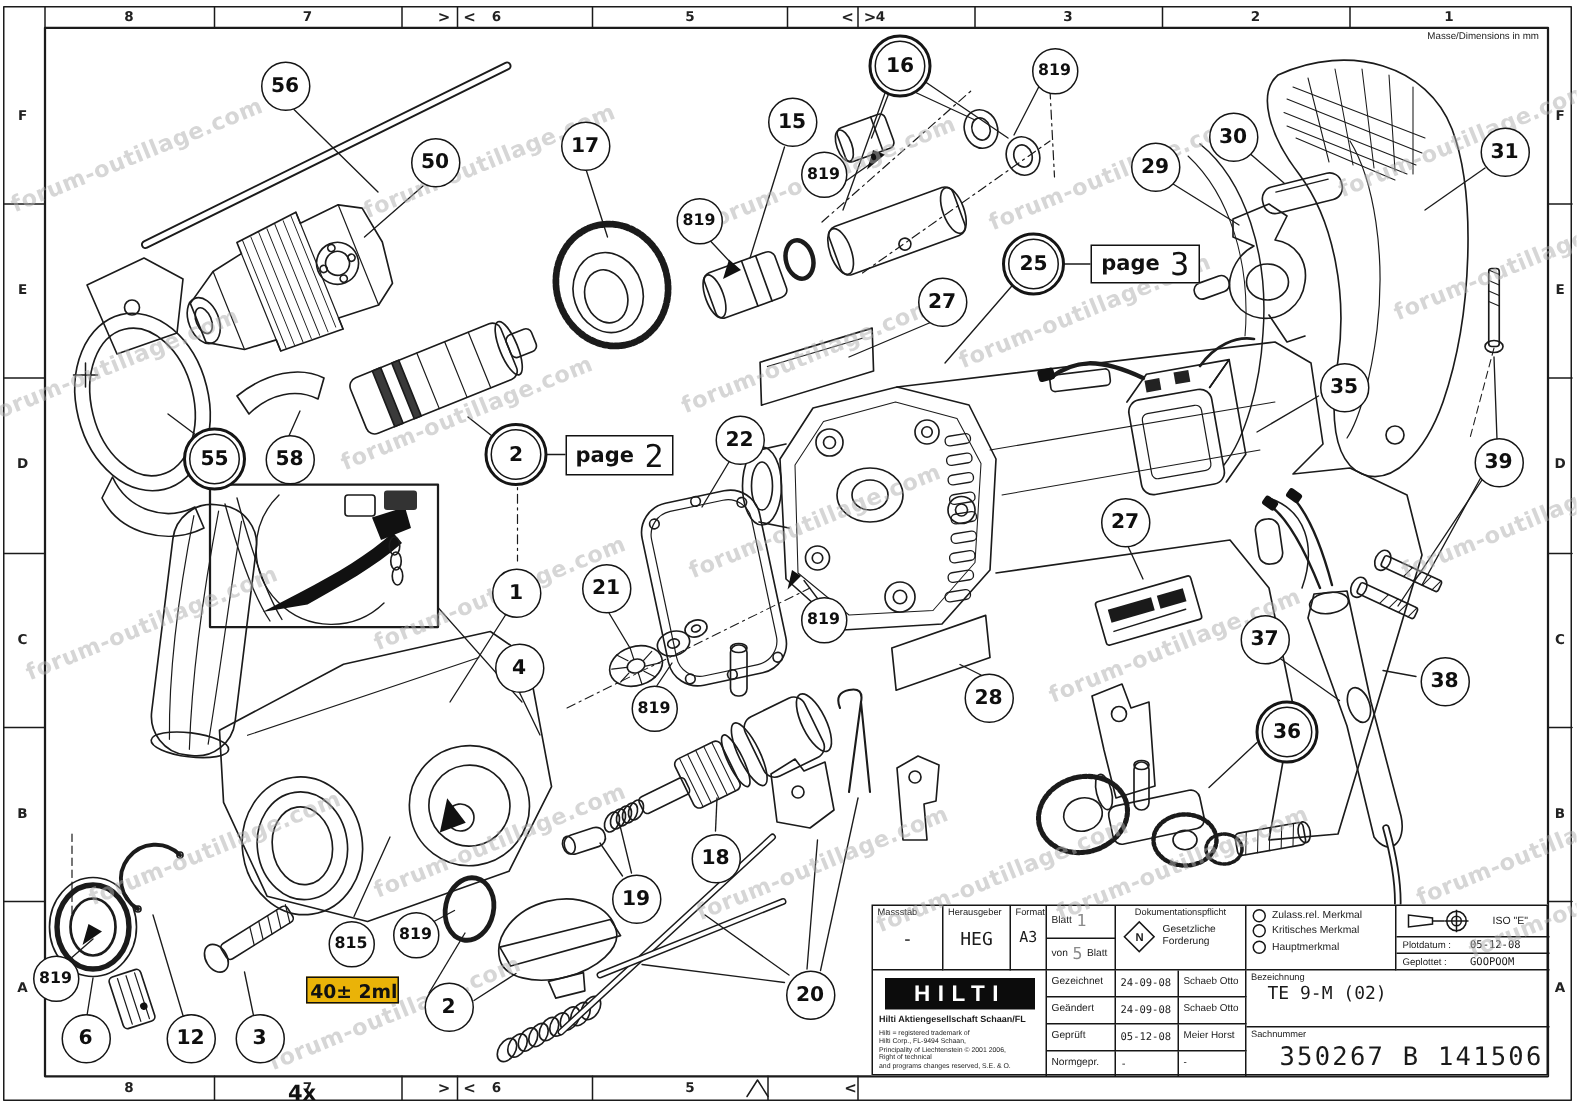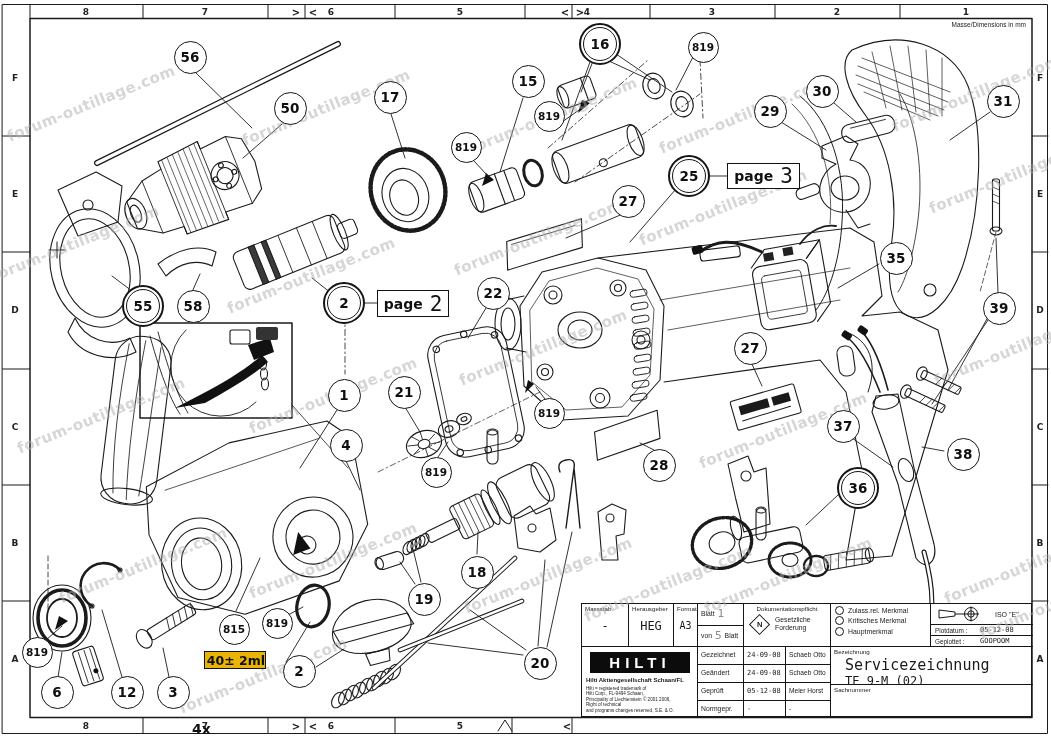--- a/index.html
+++ b/index.html
@@ -772,19 +772,19 @@
     </div>
   <div class="tb" style="left:162px;top:97px;width:42px;height:17px;border-bottom:none;">
       <span class="mono" style="font-size:7px;padding:4px 0 0 3px;display:block;">-</span>
     </div>
   <div class="tb" style="left:204px;top:97px;width:45px;height:17px;border-bottom:none;">
       <span style="font-size:6.6px;padding:4px 0 0 3px;display:block;">-</span>
     </div>
 
   <div class="tb" style="left:249px;top:43px;width:202px;height:38px;border-right:none;">
     <span class="lbl">Bezeichnung</span>
-    <span style="display:block;font:400 15px 'DejaVu Sans Mono',monospace;padding:1px 0 0 14px;">Servicezeichnung</span>
     <span style="display:block;font:400 12px 'DejaVu Sans Mono',monospace;padding:0 0 0 14px;">TE 9-M (02)</span>
   </div>
   <div class="tb" style="left:249px;top:81px;width:202px;height:33px;border-right:none;border-bottom:none;">
     <span class="lbl">Sachnummer</span>
+    <span style="display:block;font:400 17px 'DejaVu Sans Mono',monospace;letter-spacing:1.5px;padding:2px 0 0 22px;">350267   B 141506</span>
   </div>
 </div>
 
 </body></html>

